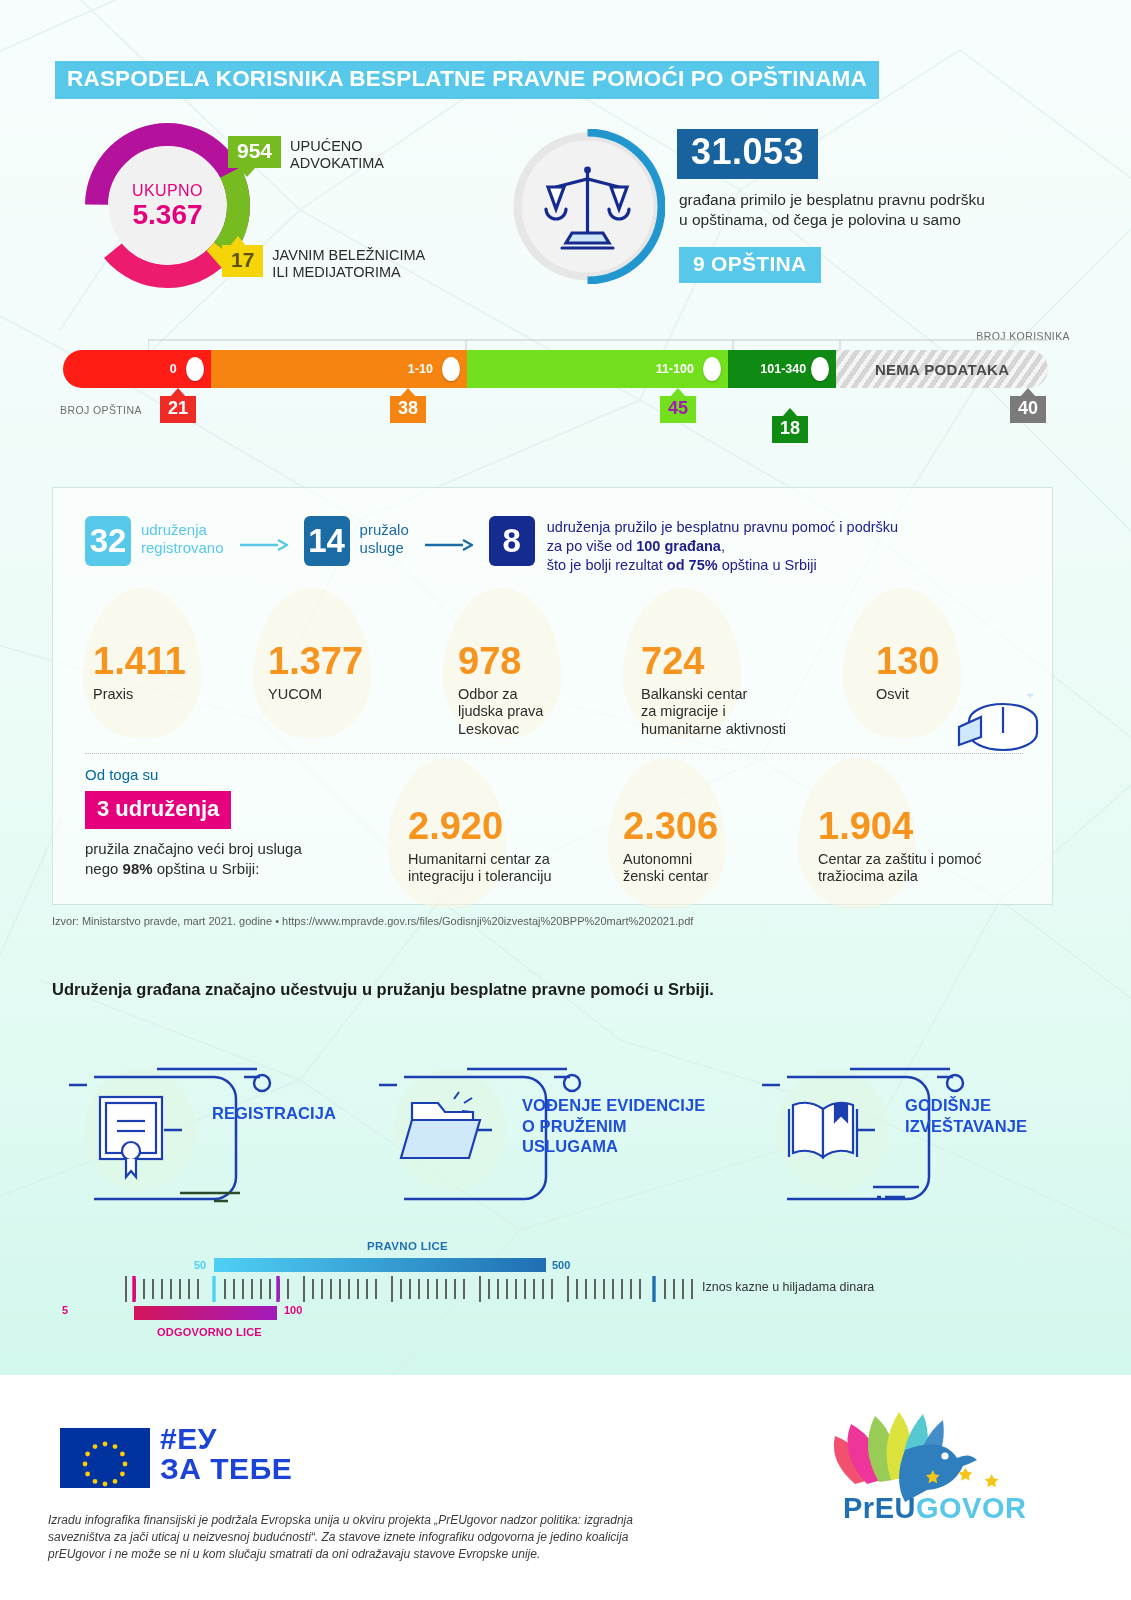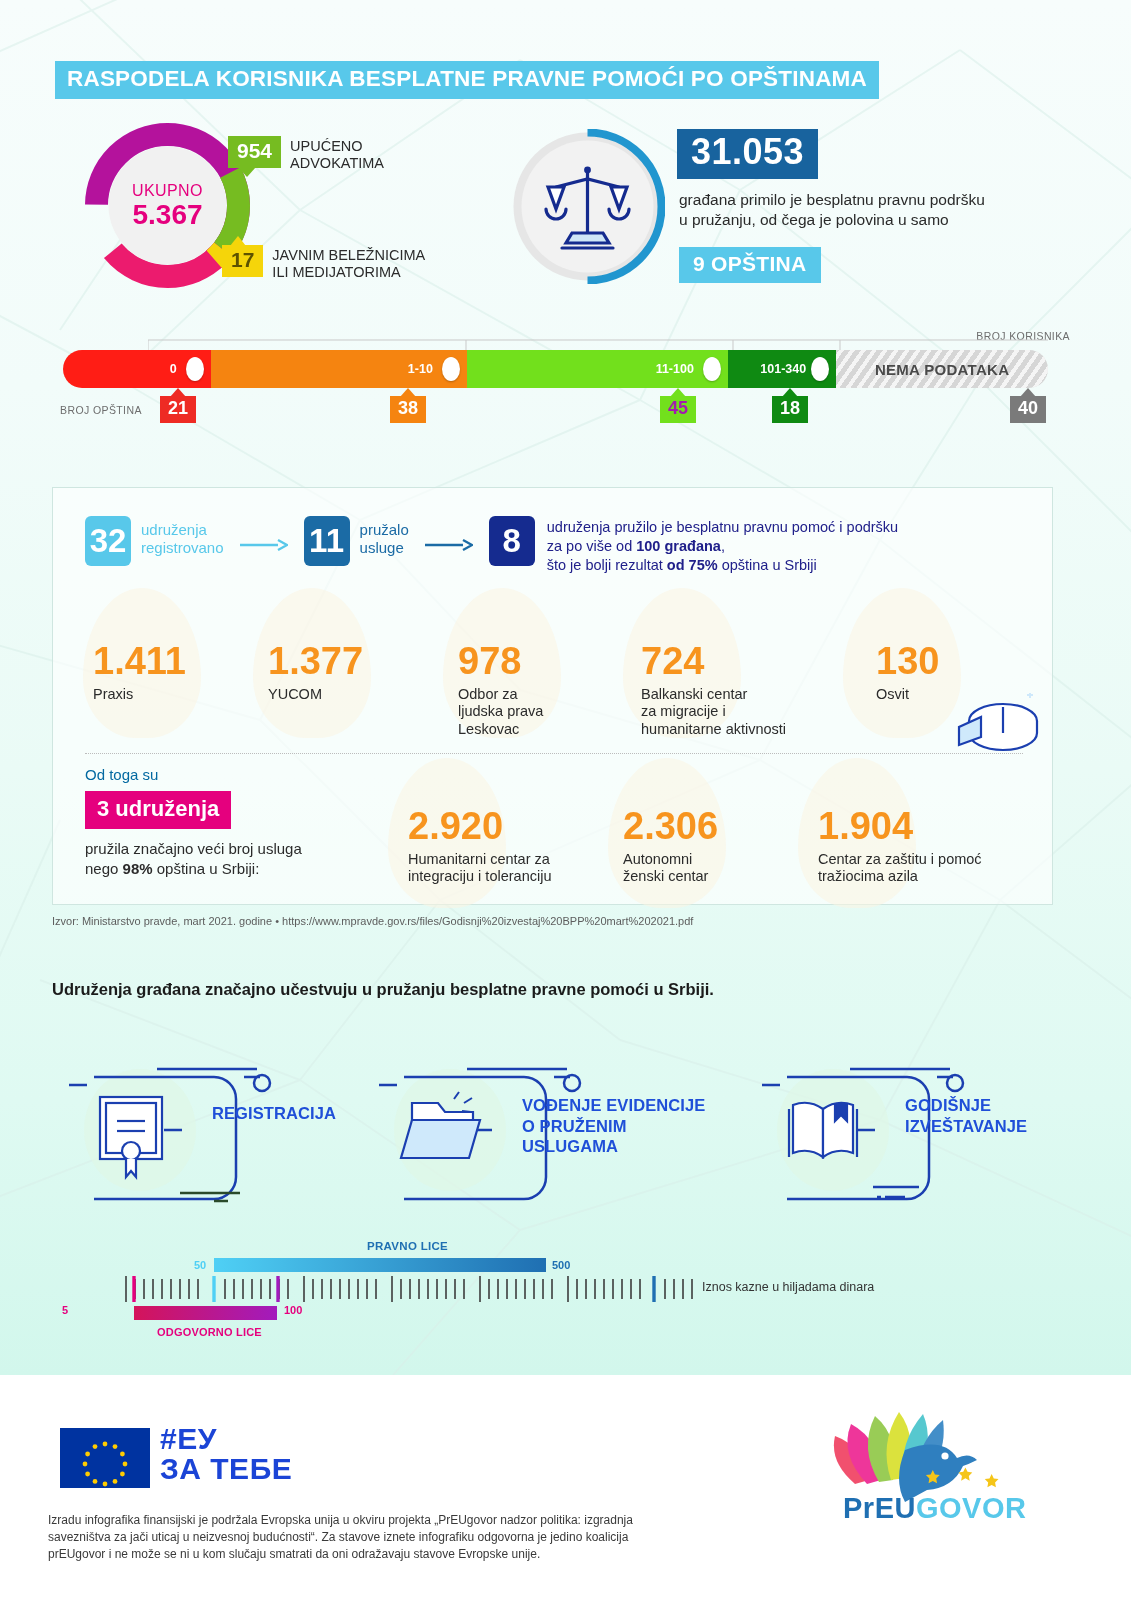--- a/index.html
+++ b/index.html
@@ -196,21 +196,21 @@
   .pen-ticks { position:absolute; left:62px; top:36px; width:570px; height:26px; }
   .pen-right { position:absolute; left:640px; top:40px; font-size:12.5px; color:#333; }
   .pen-sub { position:absolute; left:95px; top:86px; color:#e5007e; font-weight:bold; font-size:11px; letter-spacing:.2px;}
 
   
   .eu-flag { position:absolute; left:60px; top:1428px; width:90px; height:60px; background:#0033a0; }
   .eu-hash { position:absolute; left:160px; top:1424px; color:#1b44d6; font-weight:bold;
              font-size:30px; line-height:1.0; letter-spacing:.5px; }
   .foot-text {
     position:absolute; left:48px; top:1512px; width:680px;
-    font-size:12px; color:#3a3a3a; line-height:1.42;
+    font-size:12px; color:#3a3a3a; line-height:1.42;font-style:italic;
   }
   .preu-wrap { position:absolute; left:785px; top:1392px; width:290px; height:140px; }
   .preu-name { position:absolute; left:58px; top:100px; font-size:29px; font-weight:bold; letter-spacing:.5px;}
   .preu-name .a{color:#1f6fb2;} .preu-name .b{color:#58c8ea;}
 </style>
 </head>
 <body>
 
 <div id="page">
 
@@ -283,21 +283,21 @@
         <path d="M99 80 a10 10 0 0 0 20 0"></path>
         <path d="M62 104 L93 104 L99 114 L56 114 Z" fill="#cfe6f7"></path>
         <line x1="52" y1="119" x2="103" y2="119"></line>
       </g>
     </svg>
   </div>
 
   <div class="num-badge" style="left:677px; top:129px;">31.053</div>
   <div class="lead-text" style="left:679px; top:190px; width:390px;">
     <div>građana primilo je besplatnu pravnu podršku</div>
-    <div>u pružanju, od čega je polovina u samo</div>
+    <div>u opštinama, od čega je polovina u samo</div>
   </div>
   <div class="op-badge" style="left:679px; top:247px;">9 OPŠTINA</div>
 
   <div class="scalebar-wrap">
     <div class="sb-top-label">BROJ KORISNIKA</div>
     <svg style="position:absolute; left:88px; top:8px;" width="900" height="16">
       <path d="M0 16 L0 2 L900 2" stroke="#c9c9c9" stroke-width="1" fill="none"></path>
       <line x1="318" y1="2" x2="318" y2="16" stroke="#c9c9c9" stroke-width="1"></line>
       <line x1="585" y1="2" x2="585" y2="16" stroke="#c9c9c9" stroke-width="1"></line>
       <line x1="692" y1="2" x2="692" y2="16" stroke="#c9c9c9" stroke-width="1"></line>
@@ -323,39 +323,39 @@
       <div class="sb-nodata">
         <b>NEMA PODATAKA</b>
       </div>
     </div>
 
     <div class="sb-left-label">BROJ OPŠTINA</div>
 
     <div class="cnt-badge" style="left:100px; background:#ee2b24; color:#ee2b24;"><span style="color:#fff">21</span></div>
     <div class="cnt-badge" style="left:330px; background:#f58410; color:#f58410;text-align:center;"><span style="color:#fff">38</span></div>
     <div class="cnt-badge" style="left:600px; background:#72e01c; color:#72e01c;"><span style="color:#a21caf">45</span></div>
-    <div class="cnt-badge" style="left:712px; background:#0f8a12; color:#0f8a12;"><span style="color:#fff">18</span></div>
+    <div class="cnt-badge" style="left:712px; background:#0f8a12; color:#0f8a12;margin-top:20px;"><span style="color:#fff">18</span></div>
     <div class="cnt-badge" style="left:950px; background:#7a7a7a; color:#7a7a7a;"><span style="color:#fff">40</span></div>
   </div>
 
   <div class="panel">
 
     <div class="flowrow">
       <div class="flowbox c1">32</div>
       <div class="flowlab blue1">
         <div>udruženja</div>
         <div>registrovano</div>
       </div>
       <div class="arrow">
         <svg width="48" height="14">
             <line x1="0" y1="7" x2="38" y2="7" stroke="#58c8ea" stroke-width="2.4"></line>
             <path d="M38 2 L47 7 L38 12" fill="none" stroke="#58c8ea" stroke-width="2.4"></path>
           </svg>
       </div>
-      <div class="flowbox c2">11</div>
+      <div class="flowbox c2">14</div>
       <div class="flowlab blue2">
         <div>pružalo</div>
         <div>usluge</div>
       </div>
       <div class="arrow">
         <svg width="48" height="14">
             <line x1="0" y1="7" x2="38" y2="7" stroke="#1b6ba5" stroke-width="2.4"></line>
             <path d="M38 2 L47 7 L38 12" fill="none" stroke="#1b6ba5" stroke-width="2.4"></path>
           </svg>
       </div>

